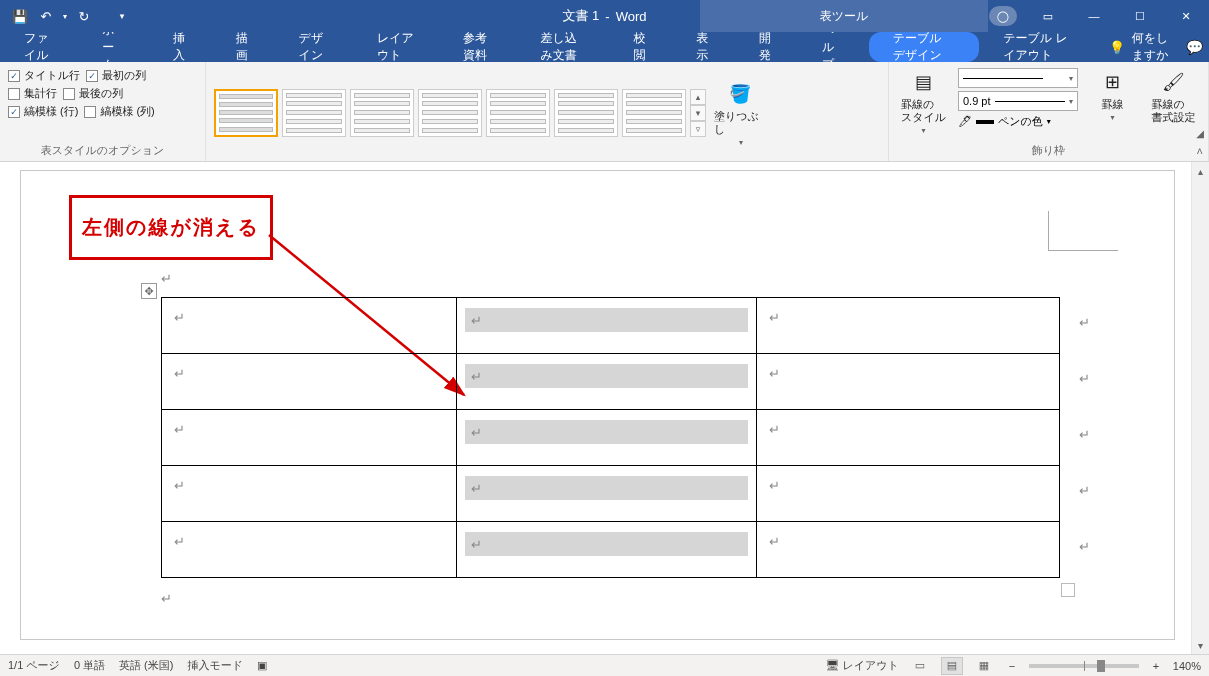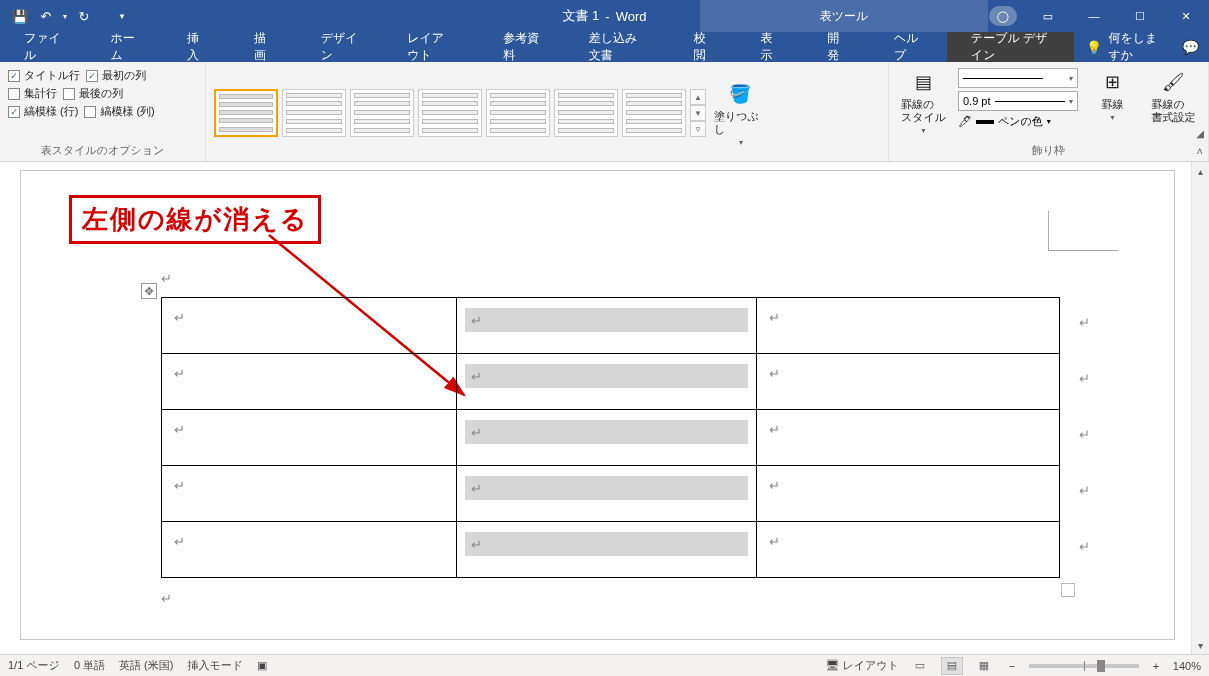--- a/index.html
+++ b/index.html
@@ -13,21 +13,21 @@
   .title-center { position: absolute; left: 50%; transform: translateX(-50%); display: flex; align-items: center; gap: 6px; font-size: 13px; }
   .title-contextual { position: absolute; left: 700px; width: 288px; height: 32px; background: #4a6ea9; display: flex; align-items: center; justify-content: center; font-size: 12px; }
   .win-controls { margin-left: auto; display: flex; align-items: center; }
   .win-btn { width: 46px; height: 32px; display: flex; align-items: center; justify-content: center; color: #fff; font-size: 11px; }
   .user-badge { width: 28px; height: 20px; border-radius: 10px; background: #6b87b5; display: flex; align-items: center; justify-content: center; margin-right: 8px; font-size: 11px; }
 
   
   .tabrow { height: 30px; background: #2b579a; display: flex; align-items: stretch; color: #fff; }
   .tab { padding: 0 24px; display: flex; align-items: center; font-size: 12px; cursor: pointer; }
   .tab.active { background: #4472c4; }
-  .tab.context { background: #404040; }
+  .tab.context { background: #3b82f6; border-radius: 12px; }
   .tellme { display: flex; align-items: center; gap: 6px; padding: 0 12px; }
   .tellme-icon { font-size: 13px; }
   .share-btn { margin-left: auto; width: 46px; display: flex; align-items: center; justify-content: center; font-size: 14px; }
 
   
   .ribbon { height: 100px; background: #f3f3f3; border-bottom: 1px solid #d4d4d4; display: flex; position: relative; }
   .group { border-right: 1px solid #e1e1e1; padding: 4px 8px 2px 8px; display: flex; flex-direction: column; position: relative; }
   .group-label { font-size: 11px; color: #666; text-align: center; padding-top: 2px; height: 18px; }
   .group-body { flex: 1; display: flex; align-items: flex-start; }
 
@@ -58,21 +58,21 @@
   .collapse-caret { position: absolute; right: 4px; bottom: 22px; font-size: 10px; color: #666; }
   .ribbon-collapse { position: absolute; right: 6px; bottom: 4px; font-size: 11px; color: #666; }
 
   
   .docwrap { position: absolute; top: 162px; left: 0; right: 0; bottom: 22px; background: #fff; overflow: hidden; }
   .vscroll { position: absolute; right: 0; top: 0; bottom: 0; width: 18px; background: #f1f1f1; border-left: 1px solid #e5e5e5; }
   .vscroll .up, .vscroll .down { height: 18px; display: flex; align-items: center; justify-content: center; font-size: 10px; color: #666; }
   .vscroll .down { position: absolute; bottom: 0; width: 100%; }
   .page { position: absolute; left: 20px; top: 8px; width: 1155px; height: 470px; background: #fff; border: 1px solid #c8c8c8; }
 
-  .callout { position: absolute; left: 48px; top: 24px; border: 3px solid #d40000; padding: 4px 10px; font-size: 26px; font-weight: 900; color: #d40000; background: #fff; letter-spacing: 2px; }
+  .callout { position: absolute; left: 48px; top: 24px; border: 3px solid #d40000; padding: 16px 10px; font-size: 20px; font-weight: 900; color: #d40000; background: #fff; letter-spacing: 2px; }
   .margin-box { position: absolute; right: 56px; top: 40px; width: 70px; height: 40px; border-left: 1.5px solid #aaa; border-bottom: 1.5px solid #aaa; }
 
   .para-mark { position: absolute; color: #888; font-size: 13px; }
   .tbl-handle { position: absolute; left: 120px; top: 112px; width: 16px; height: 16px; border: 1px solid #999; background: #fff; display: flex; align-items: center; justify-content: center; font-size: 11px; color: #666; }
 
   .doc-table { position: absolute; left: 140px; top: 126px; border-collapse: collapse; }
   .doc-table td { border: 1px solid #000; height: 56px; vertical-align: top; padding: 12px 8px 4px 12px; position: relative; }
   .doc-table td.noleft { border-left: 1px dashed #bbb; }
   .doc-table td .cellmark { color: #888; font-size: 13px; }
   .doc-table td .shade { position: absolute; left: 8px; top: 10px; right: 8px; height: 24px; background: #d6d6d6; display: flex; align-items: center; padding-left: 6px; }
@@ -128,20 +128,21 @@
   <div class="tab">描画</div>
   <div class="tab">デザイン</div>
   <div class="tab">レイアウト</div>
   <div class="tab">参考資料</div>
   <div class="tab">差し込み文書</div>
   <div class="tab">校閲</div>
   <div class="tab">表示</div>
   <div class="tab">開発</div>
   <div class="tab">ヘルプ</div>
   <div class="tab context active">テーブル デザイン</div>
+  <div class="tab" style="background:#2b579a;">テーブル レイアウト</div>
   <div class="tellme">
     <span class="tellme-icon">💡</span>
     <span>何をしますか</span>
   </div>
   <div class="share-btn">💬</div>
 </div>
 
 <div class="ribbon">
 
   <div class="group" style="width:206px;">

